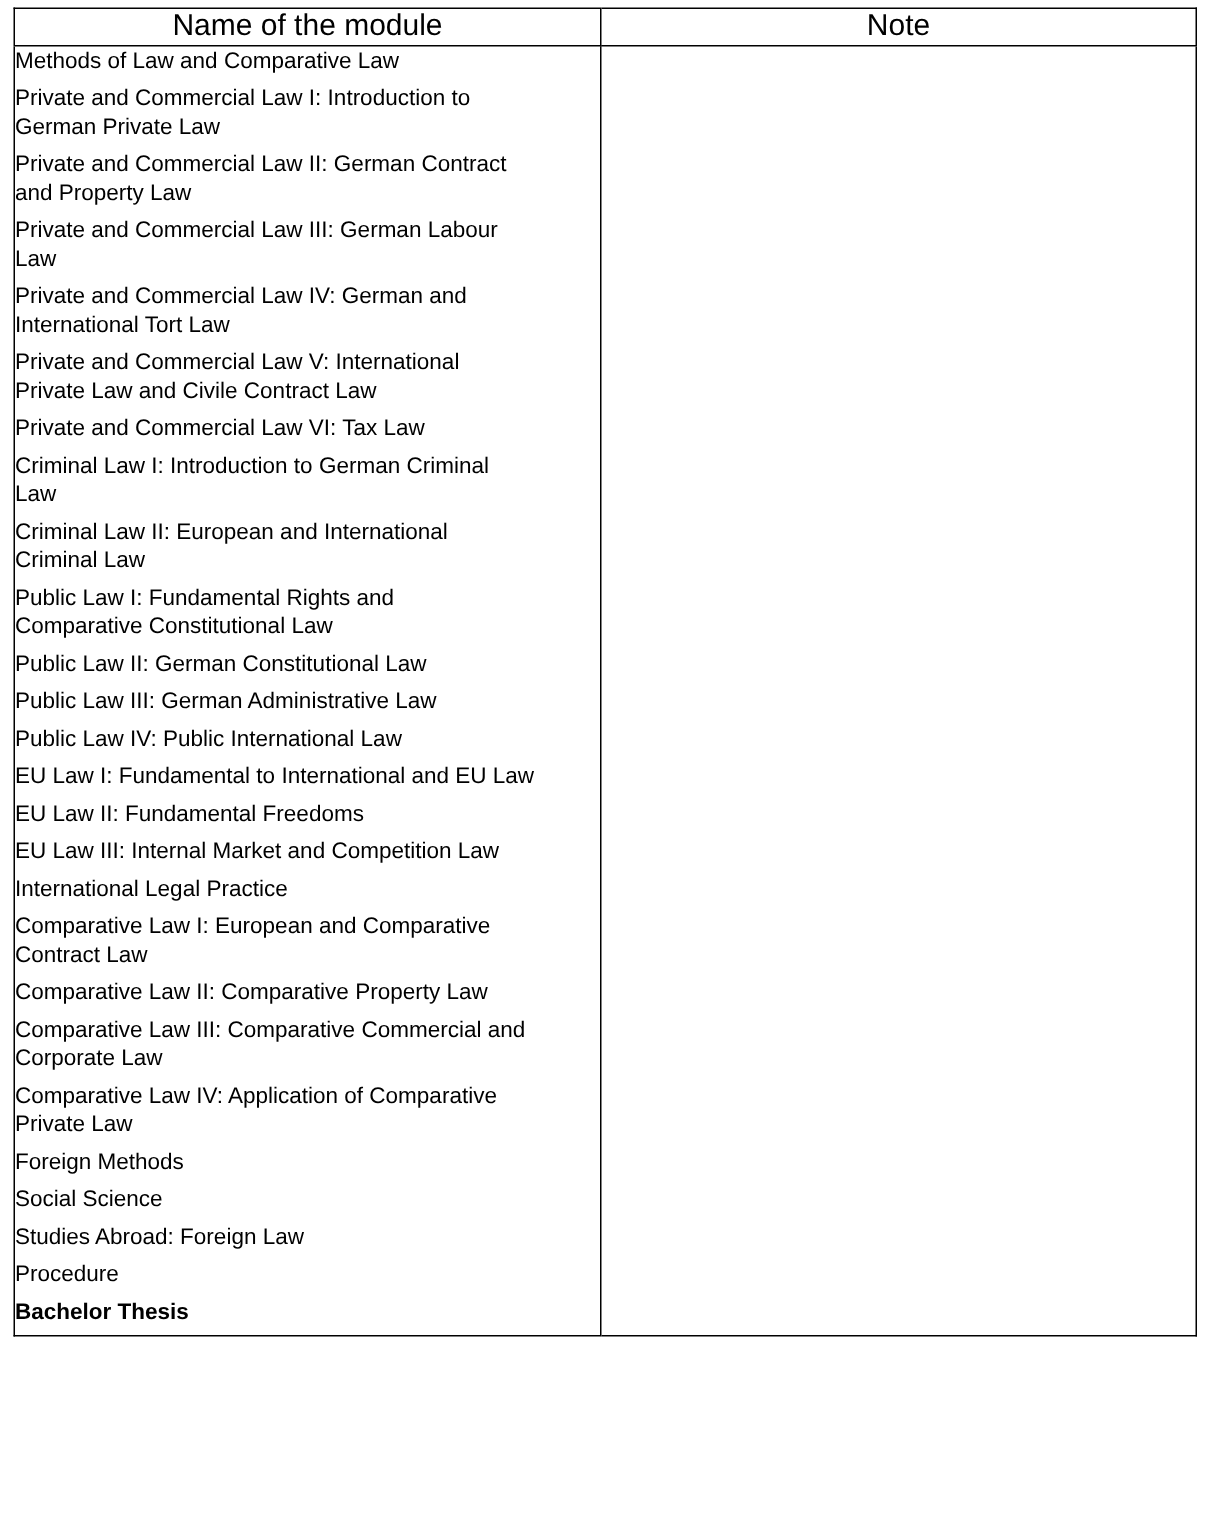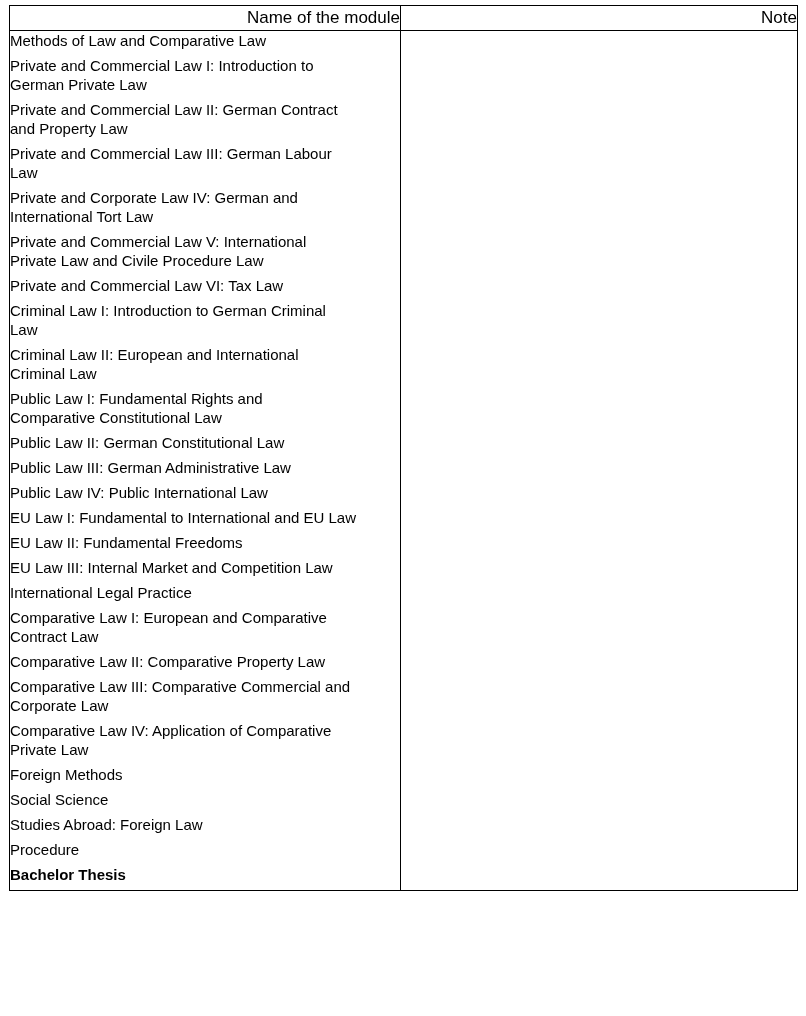--- a/index.html
+++ b/index.html
@@ -33,23 +33,23 @@
 
   table.module-table col.col-module { width: 391px; }
   table.module-table col.col-note   { width: 397px; }
 
   
   table.module-table thead th {
     border-bottom: 1px solid #000000;
     padding: 2px 0 3px 0;
     margin: 0;
     font-weight: normal;
-    font-size: 17px;
+    font-size: 20px;
     line-height: 19px;
-    text-align: right;
+    text-align: center;
     vertical-align: top;
   }
   th.header-module {
     border-right: 1px solid #000000;
     padding-left: 6px;
   }
   th.header-note {
     padding-left: 37px;
   }
 
@@ -102,24 +102,24 @@
       <tr>
         <td class="cell-module">
           <div id="module-list">
               <div class="module-entry">Methods of Law and Comparative Law</div>
               <div class="module-entry">Private and Commercial Law I: Introduction to
 German Private Law</div>
               <div class="module-entry">Private and Commercial Law II: German Contract
 and Property Law</div>
               <div class="module-entry">Private and Commercial Law III: German Labour
 Law</div>
-              <div class="module-entry">Private and Corporate Law IV: German and
+              <div class="module-entry">Private and Commercial Law IV: German and
 International Tort Law</div>
               <div class="module-entry">Private and Commercial Law V: International
-Private Law and Civile Procedure Law</div>
+Private Law and Civile Contract Law</div>
               <div class="module-entry">Private and Commercial Law VI: Tax Law</div>
               <div class="module-entry">Criminal Law I: Introduction to German Criminal
 Law</div>
               <div class="module-entry">Criminal Law II: European and International
 Criminal Law</div>
               <div class="module-entry">Public Law I: Fundamental Rights and
 Comparative Constitutional Law</div>
               <div class="module-entry">Public Law II: German Constitutional Law</div>
               <div class="module-entry">Public Law III: German Administrative Law</div>
               <div class="module-entry">Public Law IV: Public International Law</div>

